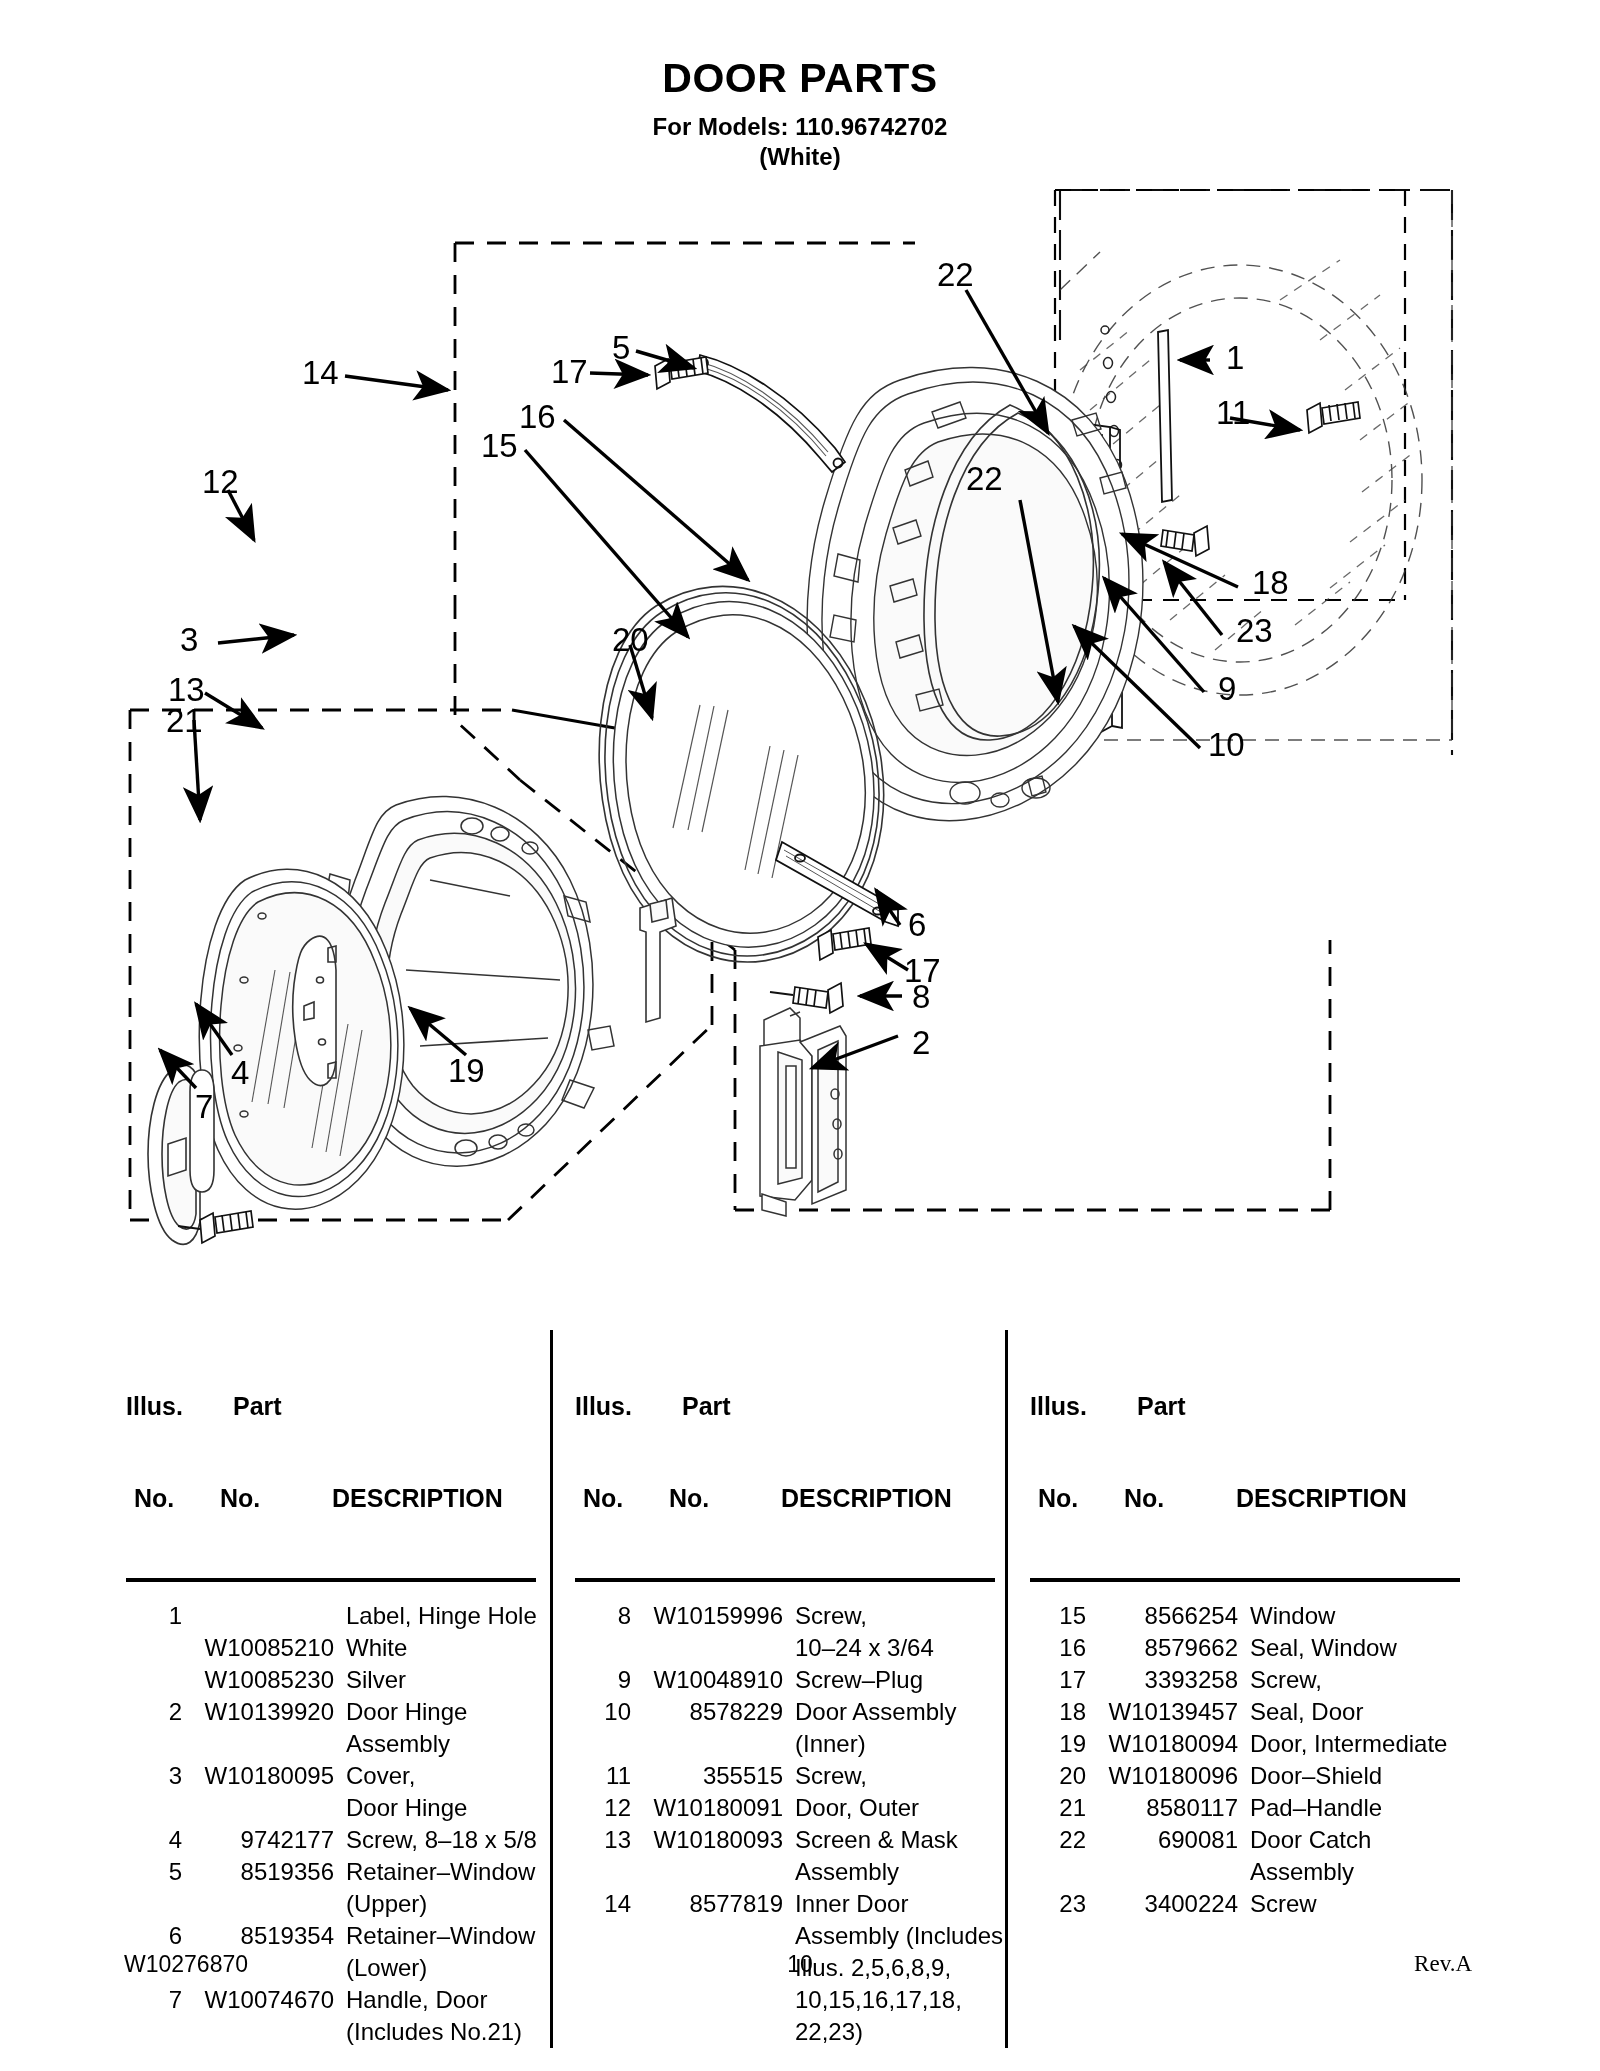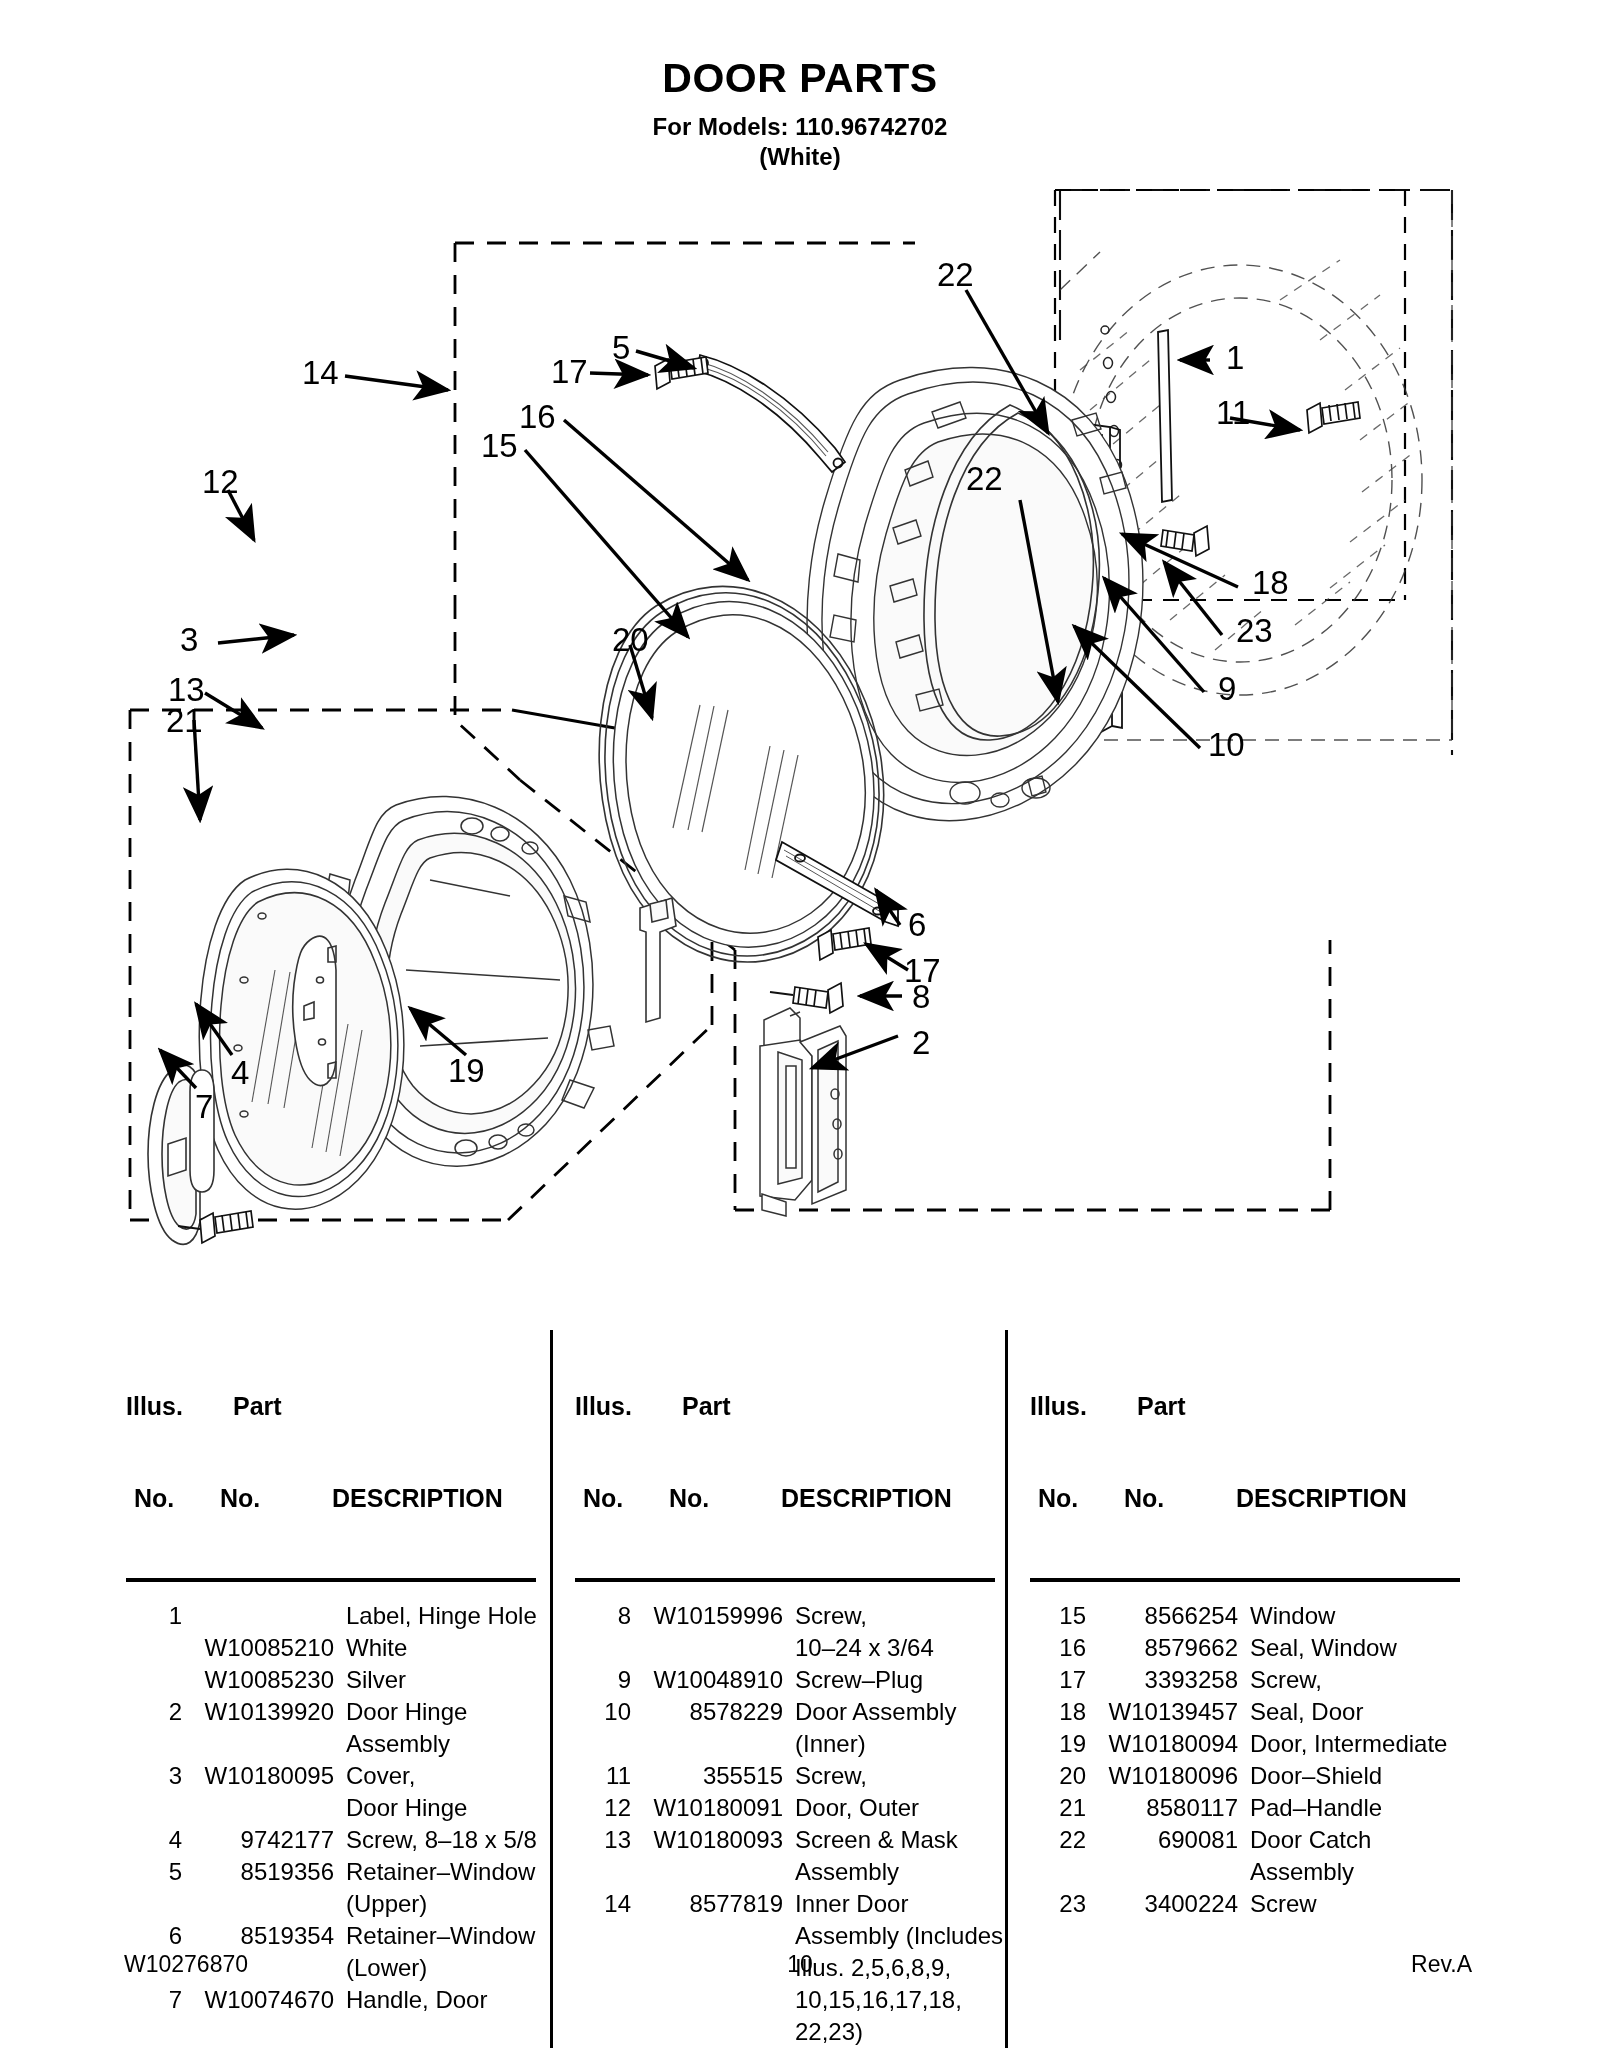--- a/index.html
+++ b/index.html
@@ -147,20 +147,21 @@
     width: 1600px;
     text-align: center;
     top: 0;
     font-size: 23px;
   }
   .footer-right {
     position: absolute;
     right: 128px;
     top: 0;
     font-size: 23px;
+    font-family: Liberation Serif, serif;
   }
 </style>
 </head>
 <body>
 
 <div class="header">
   <div class="doc-title">DOOR PARTS</div>
   <div class="doc-models">For Models: 110.96742702</div>
   <div class="doc-color">(White)</div>
 </div>
@@ -568,20 +569,21 @@
       <div class="prow"><span class="p-illus">2</span><span class="p-part">W10139920</span><span class="p-desc">Door Hinge</span></div>
       <div class="prow"><span class="p-illus"></span><span class="p-part"></span><span class="p-desc">Assembly</span></div>
       <div class="prow"><span class="p-illus">3</span><span class="p-part">W10180095</span><span class="p-desc">Cover,</span></div>
       <div class="prow"><span class="p-illus"></span><span class="p-part"></span><span class="p-desc">Door Hinge</span></div>
       <div class="prow"><span class="p-illus">4</span><span class="p-part">9742177</span><span class="p-desc">Screw, 8–18 x 5/8</span></div>
       <div class="prow"><span class="p-illus">5</span><span class="p-part">8519356</span><span class="p-desc">Retainer–Window</span></div>
       <div class="prow"><span class="p-illus"></span><span class="p-part"></span><span class="p-desc">(Upper)</span></div>
       <div class="prow"><span class="p-illus">6</span><span class="p-part">8519354</span><span class="p-desc">Retainer–Window</span></div>
       <div class="prow"><span class="p-illus"></span><span class="p-part"></span><span class="p-desc">(Lower)</span></div>
       <div class="prow"><span class="p-illus">7</span><span class="p-part">W10074670</span><span class="p-desc">Handle, Door</span></div>
+      <div class="prow"><span class="p-illus"></span><span class="p-part"></span><span class="p-desc">(Includes No.21)</span></div>
     </div>
   </div>
 
   <div class="parts-col c1">
     <div class="thead">
       <div class="thead-row1">
         <span class="h-illus">Illus.</span>
         <span class="h-part">Part</span>
       </div>
       <div class="thead-row2">

